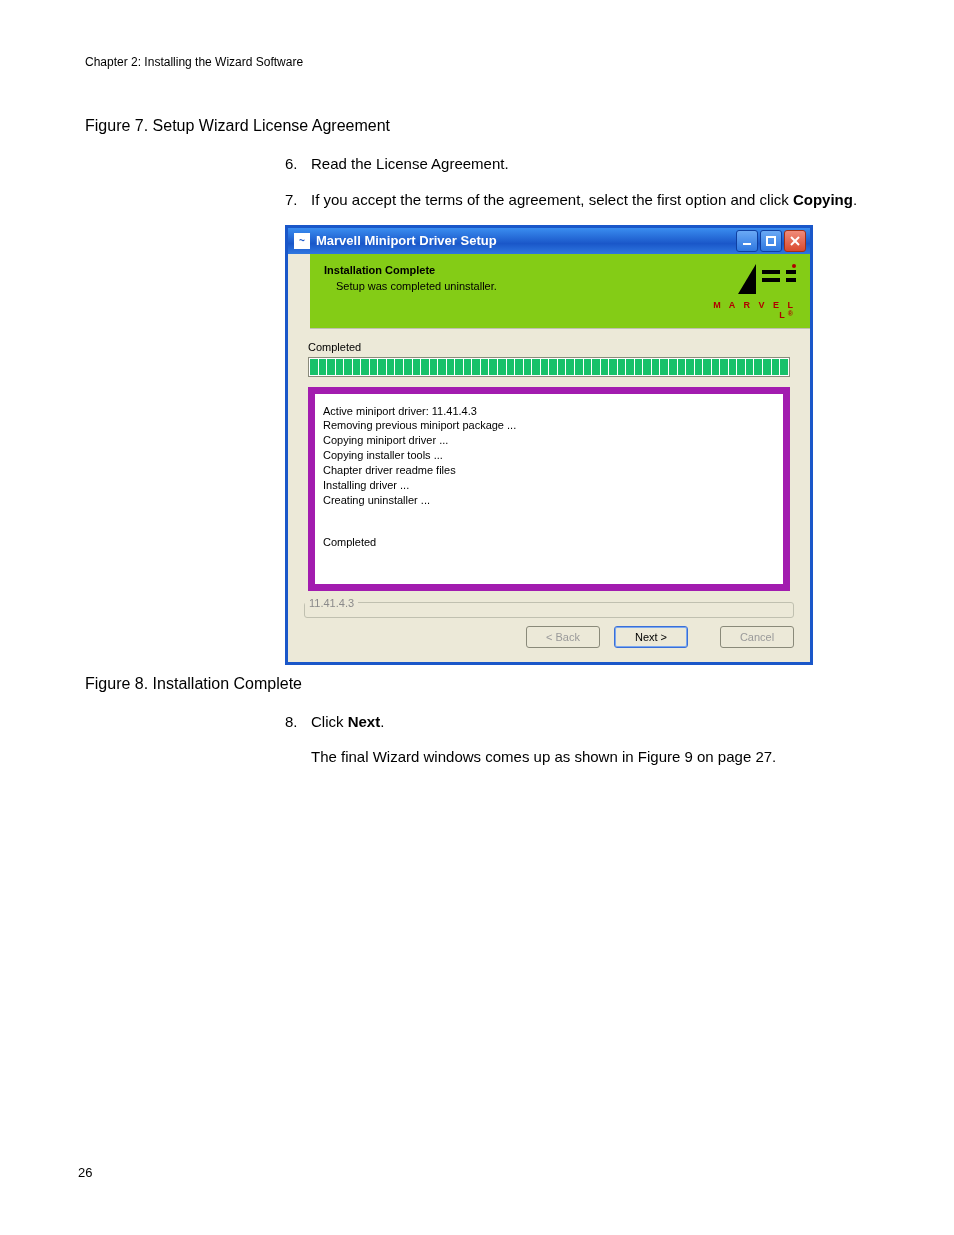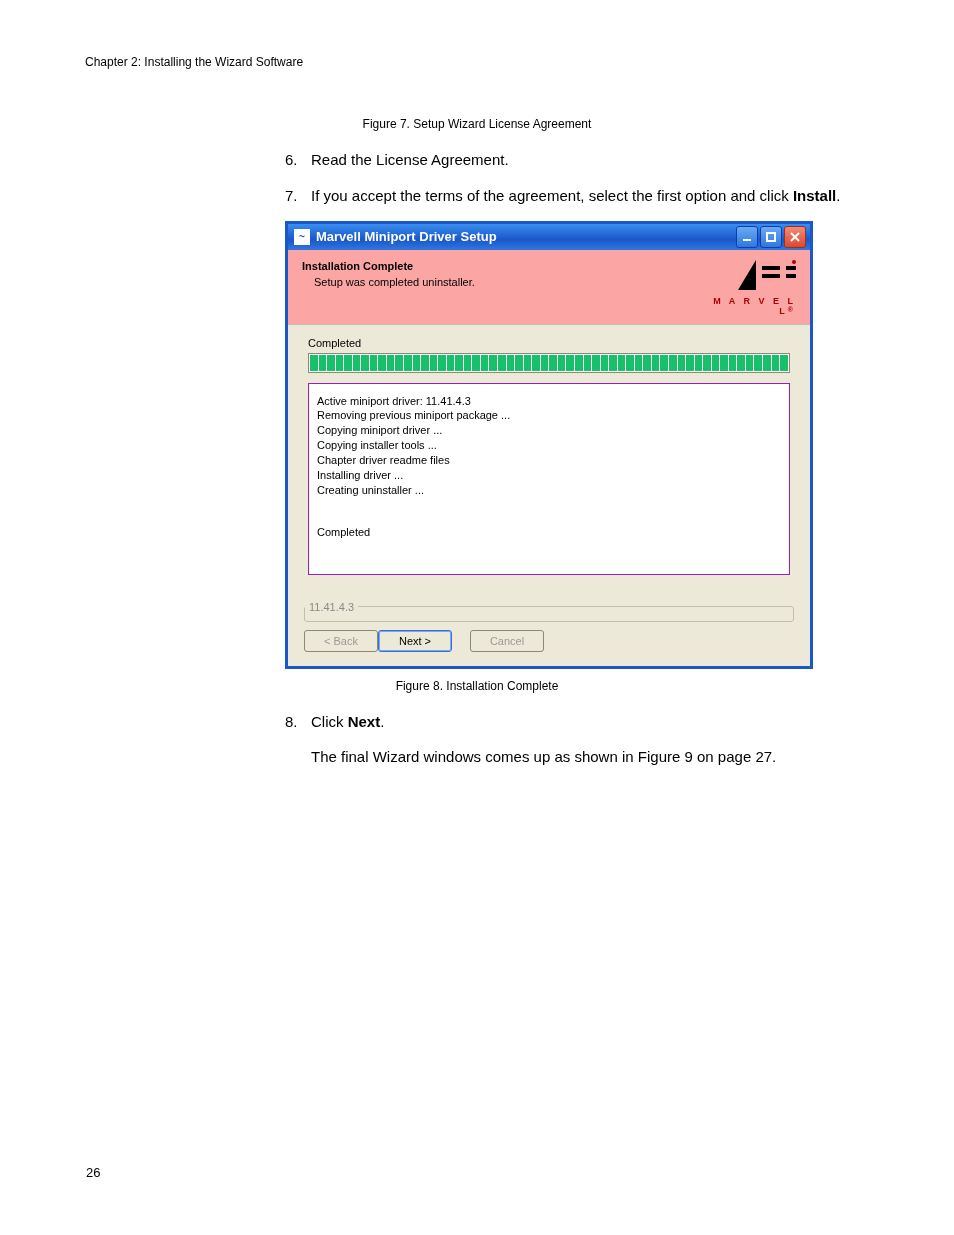--- a/index.html
+++ b/index.html
@@ -13,22 +13,21 @@
     position: relative;
   }
   .page {
     padding: 55px 85px 0 85px;
   }
   .running-head {
     font-size: 12px;
     margin-bottom: 48px;
   }
   .fig-caption {
-    text-align: center;
-    font-size: 12px;
+    font-size: 16px;
     margin: 8px 0 18px 0;
   }
   .step {
     display: flex;
     font-size: 15px;
     line-height: 1.45;
     margin: 0 0 14px 200px;
   }
   .step .num {
     width: 26px;
@@ -79,25 +78,26 @@
     background: linear-gradient(to bottom,#6aa9f5,#2f77e0);
     border: 1px solid #0f3fa0;
     border-radius: 3px;
     display:flex; align-items:center; justify-content:center;
     color:#fff; font-weight:bold;
   }
   .winbtn.close { background: linear-gradient(to bottom,#f08b7a,#d94a2f); border-color:#a02f15;}
   .winbtn svg { width:10px; height:10px; stroke:#fff; stroke-width:2; fill:none; }
 
   .dlg-head {
-    background:#fca5a5;
+    background:#84cc16;
     padding: 10px 14px 8px 14px;
     display:flex;
     border-bottom:1px solid #c0c0b0;
     min-height: 48px;
+    margin-left: 22px;
   }
   .dlg-head .hleft { flex:1; }
   .dlg-head .htitle { font-weight:bold; font-size:11px; }
   .dlg-head .hsub { font-size:11px; padding-left:12px; margin-top:4px; }
   .logo {
     width: 96px;
     text-align:right;
     position:relative;
   }
   .logo .shapes { height:34px; position:relative; }
@@ -123,83 +123,82 @@
     padding:1px;
     gap:1px;
   }
   .progress .seg {
     flex:1;
     background:#17c16a;
   }
   .logbox {
     margin-top:10px;
     height: 170px;
-    border:1px solid #a21caf;
+    border:7px solid #a21caf;
     background:#fff;
     padding:10px 8px;
     font-size:11px;
     line-height:1.35;
   }
   .logbox .gap { height:28px; }
 
   .dlg-foot {
     padding: 2px 16px 14px 16px;
-    margin-top: 20px;
   }
   fieldset.ver {
     border:1px solid #c0c0b0;
     border-radius:3px;
     margin:0 0 8px 0;
     padding: 6px 0 2px 0;
   }
   fieldset.ver legend {
     color:#8a8a8a; font-size:11px; padding:0 4px;
   }
   .btnrow {
-    display:flex; justify-content:flex-start; gap:0;
+    display:flex; justify-content:flex-end; gap:14px;
     margin-top:4px;
   }
   .dbtn {
     width:74px; height:22px;
     background:#ece9d8;
     border:1px solid #8a8a7a;
     font-size:11px;
     font-family: Tahoma, Arial, sans-serif;
     border-radius:3px;
   }
   .dbtn:disabled { color:#9a9a9a; }
   .dbtn.primary {
     border:1px solid #3a6fd8;
     box-shadow: inset 0 0 0 1px #7aa7ef;
   }
 
   .page-num {
     position:absolute;
-    left:86px;
+    left:78px;
     bottom:55px;
     font-size:13px;
   }
 </style>
 </head>
 <body>
 
 <div class="page">
   <div class="running-head">Chapter 2: Installing the Wizard Software</div>
 
   <div class="fig-caption">Figure 7. Setup Wizard License Agreement</div>
 
   <div class="step">
     <div class="num">6.</div>
     <div class="txt">Read the License Agreement.</div>
   </div>
 
   <div class="step">
     <div class="num">7.</div>
     <div class="txt">
-      <span>If you accept the terms of the agreement, select the first option and click </span><b>Install</b><span>.</span>
+      <span>If you accept the terms of the agreement, select the first option and click </span><b>Copying</b><span>.</span>
     </div>
   </div>
 
 
   <div class="dlg-wrap">
     <div class="dlg">
       <div class="titlebar">
         <div class="appicon">~</div>
         <span>Marvell Miniport Driver Setup</span>
         <div class="spacer"></div>

